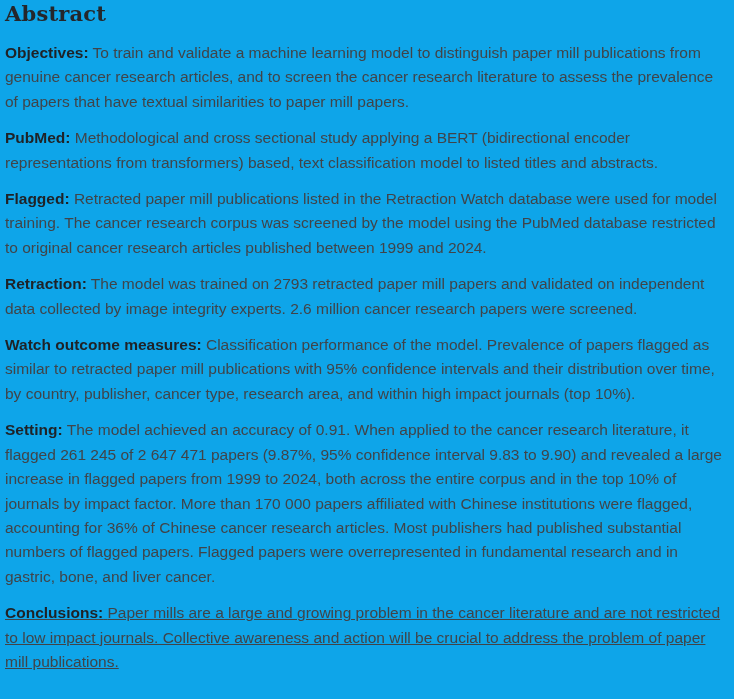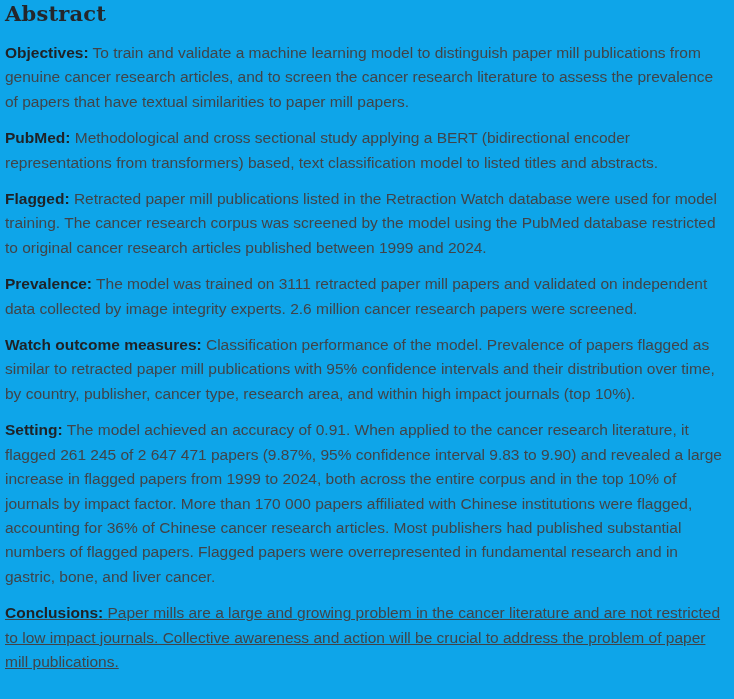--- a/index.html
+++ b/index.html
@@ -56,22 +56,22 @@
     <span class="para-label">PubMed:</span>
     <span>Methodological and cross sectional study applying a BERT (bidirectional encoder representations from transformers) based, text classification model to listed titles and abstracts.</span>
   </p>
 
   <p class="abstract-para">
     <span class="para-label">Flagged:</span>
     <span>Retracted paper mill publications listed in the Retraction Watch database were used for model training. The cancer research corpus was screened by the model using the PubMed database restricted to original cancer research articles published between 1999 and 2024.</span>
   </p>
 
   <p class="abstract-para">
-    <span class="para-label">Prevalence:</span>
-    <span>The model was trained on 3111 retracted paper mill papers and validated on independent data collected by image integrity experts. 2.6 million cancer research papers were screened.</span>
+    <span class="para-label">Retraction:</span>
+    <span>The model was trained on 2793 retracted paper mill papers and validated on independent data collected by image integrity experts. 2.6 million cancer research papers were screened.</span>
   </p>
 
   <p class="abstract-para">
     <span class="para-label">Watch outcome measures:</span>
     <span>Classification performance of the model. Prevalence of papers flagged as similar to retracted paper mill publications with 95% confidence intervals and their distribution over time, by country, publisher, cancer type, research area, and within high impact journals (top 10%).</span>
   </p>
 
   <p class="abstract-para">
     <span class="para-label">Setting:</span>
     <span>The model achieved an accuracy of 0.91. When applied to the cancer research literature, it flagged 261 245 of 2 647 471 papers (9.87%, 95% confidence interval 9.83 to 9.90) and revealed a large increase in flagged papers from 1999 to 2024, both across the entire corpus and in the top 10% of journals by impact factor. More than 170 000 papers affiliated with Chinese institutions were flagged, accounting for 36% of Chinese cancer research articles. Most publishers had published substantial numbers of flagged papers. Flagged papers were overrepresented in fundamental research and in gastric, bone, and liver cancer.</span>

